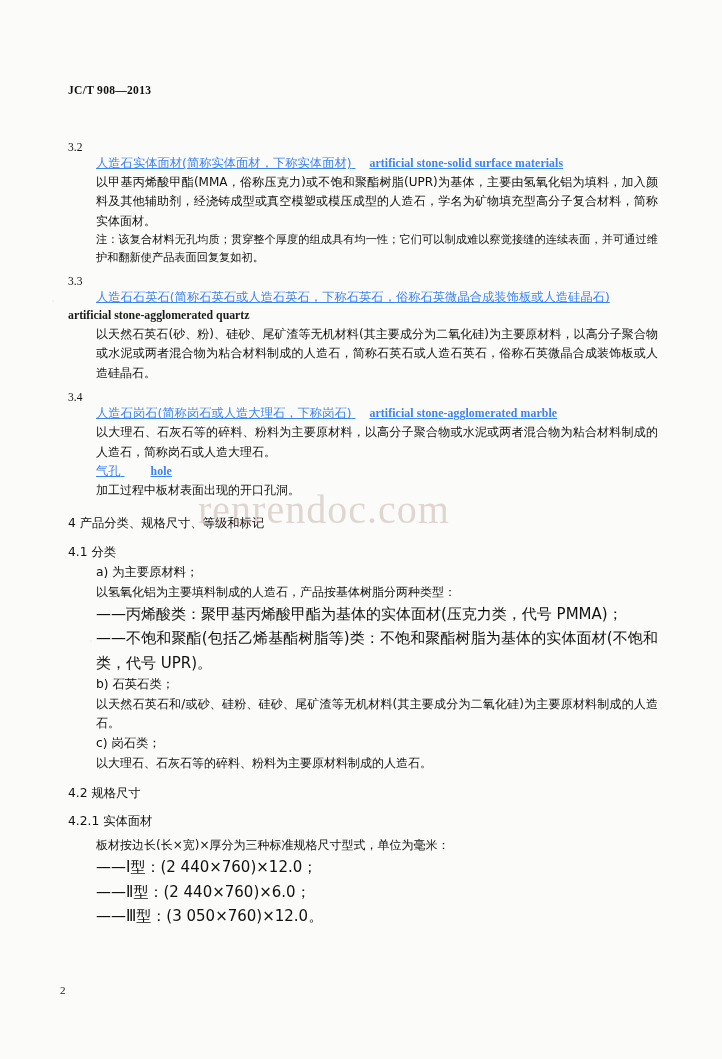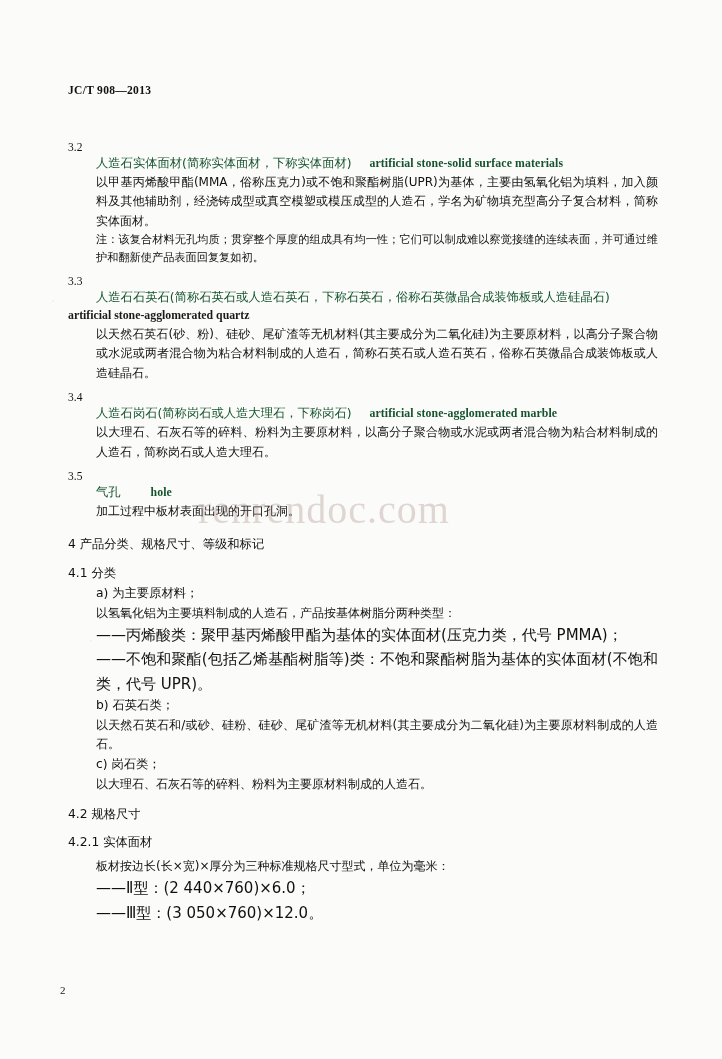--- a/index.html
+++ b/index.html
@@ -51,21 +51,22 @@
     font-size: 11.5px;
     font-family: "Liberation Serif", serif;
     margin-top: 8px;
     margin-bottom: 1px;
     color: #111;
   }
   .term-line {
     font-size: 12.3px;
     margin-left: 28px;
     line-height: 1.55;
-    color: #14532d;
+    color: #3b82f6;
+    text-decoration: underline;
   }
   .en {
     font-family: "Liberation Serif", serif;
     font-weight: bold;
     font-size: 11.8px;
     letter-spacing: 0.1px;
   }
   .en-block {
     font-family: "Liberation Serif", serif;
     font-weight: bold;
@@ -176,21 +177,20 @@
       <div class="en-block">artificial stone-agglomerated quartz</div>
       <div class="para">以天然石英石(砂、粉)、硅砂、尾矿渣等无机材料(其主要成分为二氧化硅)为主要原材料，以高分子聚合物或水泥或两者混合物为粘合材料制成的人造石，简称石英石或人造石英石，俗称石英微晶合成装饰板或人造硅晶石。</div>
 
       <div class="clause-num">3.4</div>
       <div class="term-line">
         <span>人造石岗石(简称岗石或人造大理石，下称岗石)</span>
         <span class="en" style="margin-left:14px;">artificial stone-agglomerated marble</span>
       </div>
       <div class="para">以大理石、石灰石等的碎料、粉料为主要原材料，以高分子聚合物或水泥或两者混合物为粘合材料制成的人造石，简称岗石或人造大理石。</div>
 
-      <div class="clause-num">3.5</div>
       <div class="term-line">
         <span>气孔</span>
         <span class="en" style="margin-left:26px;">hole</span>
       </div>
       <div class="para">加工过程中板材表面出现的开口孔洞。</div>
 
       <div class="section-title">4  产品分类、规格尺寸、等级和标记</div>
 
       <div class="subsec-title">4.1  分类</div>
 
@@ -202,20 +202,21 @@
       <div class="list-item">b)  石英石类；</div>
       <div class="para">以天然石英石和/或砂、硅粉、硅砂、尾矿渣等无机材料(其主要成分为二氧化硅)为主要原材料制成的人造石。</div>
 
       <div class="list-item">c)  岗石类；</div>
       <div class="para">以大理石、石灰石等的碎料、粉料为主要原材料制成的人造石。</div>
 
       <div class="subsec-title">4.2  规格尺寸</div>
       <div class="subsubsec-title">4.2.1  实体面材</div>
       <div class="gap-sm"></div>
       <div class="para">板材按边长(长×宽)×厚分为三种标准规格尺寸型式，单位为毫米：</div>
+      <div class="dash-item">——Ⅰ型：(2 440×760)×12.0；</div>
       <div class="dash-item">——Ⅱ型：(2 440×760)×6.0；</div>
       <div class="dash-item">——Ⅲ型：(3 050×760)×12.0。</div>
 
     </div>
 
     <div class="page-number">2</div>
 
     <div class="watermark">renrendoc.com</div>
 
     <div class="speckle" style="left:52px; top:300px; width:2px; height:2px;"></div>

